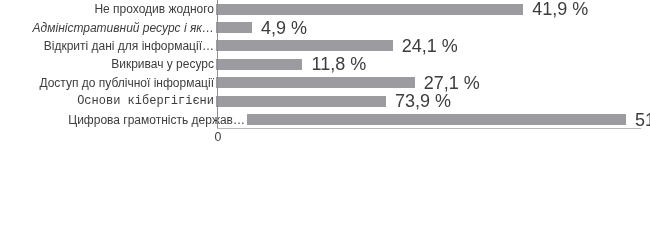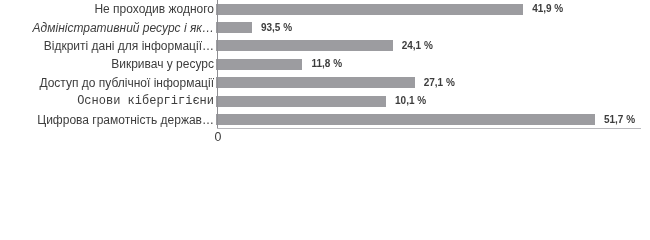--- a/index.html
+++ b/index.html
@@ -53,26 +53,25 @@
     height: 100%;
     display: flex;
     align-items: center;
   }
   .bar {
     height: 11px;
     background: #9c9ca0;
     flex: 0 0 auto;
   }
   .value-label {
-    font-size: 10px;
+    font-size: 18px;
     line-height: 14px;
     color: #3d3d3d;
     white-space: nowrap;
     margin-left: 9px;
-    font-weight: bold;
   }
   
   #axis-line {
     position: absolute;
     left: 217px;
     top: 0;
     width: 1.2px;
     height: 129px;
     background: #8e8e92;
   }
@@ -112,21 +111,21 @@
       <div class="bar-wrap">
         <div class="bar" style="width: 307.127px; background: rgb(156, 156, 160);"></div>
         <div class="value-label" style="color: rgb(61, 61, 61);">41,9 %</div>
       </div>
     </div>
 
     <div class="bar-row">
       <div class="cat-label" style="color: rgb(61, 61, 61); font-style: italic;">Адміністративний ресурс і як…</div>
       <div class="bar-wrap">
         <div class="bar" style="width: 35.917px; background: rgb(156, 156, 160);"></div>
-        <div class="value-label" style="color: rgb(61, 61, 61);">93,5 %</div>
+        <div class="value-label" style="color: rgb(61, 61, 61);">4,9 %</div>
       </div>
     </div>
 
     <div class="bar-row">
       <div class="cat-label" style="color: rgb(61, 61, 61);">Відкриті дані для інформації…</div>
       <div class="bar-wrap">
         <div class="bar" style="width: 176.653px; background: rgb(156, 156, 160);"></div>
         <div class="value-label" style="color: rgb(61, 61, 61); text-align: right;">24,1 %</div>
       </div>
     </div>
@@ -144,26 +143,26 @@
       <div class="bar-wrap">
         <div class="bar" style="width: 198.643px; background: rgb(156, 156, 160);"></div>
         <div class="value-label" style="color: rgb(61, 61, 61);">27,1 %</div>
       </div>
     </div>
 
     <div class="bar-row">
       <div class="cat-label" style="color: rgb(61, 61, 61); font-family: Liberation Mono, monospace;">Основи кібергігієни</div>
       <div class="bar-wrap">
         <div class="bar" style="width: 170.056px; background: rgb(156, 156, 160);"></div>
-        <div class="value-label" style="color: rgb(61, 61, 61);">10,1 %</div>
+        <div class="value-label" style="color: rgb(61, 61, 61);">73,9 %</div>
       </div>
     </div>
 
     <div class="bar-row">
-      <div class="cat-label" style="color: rgb(61, 61, 61);">Цифрова грамотність держав…</div>
+      <div class="cat-label" style="color: rgb(61, 61, 61); margin-left: 31px;">Цифрова грамотність держав…</div>
       <div class="bar-wrap">
         <div class="bar" style="width: 378.961px; background: rgb(156, 156, 160);"></div>
         <div class="value-label" style="color: rgb(61, 61, 61);">51,7 %</div>
       </div>
     </div>
 
     <div id="axis-line" style="background: rgb(142, 142, 146);"></div>
     <div id="axis-baseline" style="background: rgb(185, 185, 189);"></div>
   </div>
 

